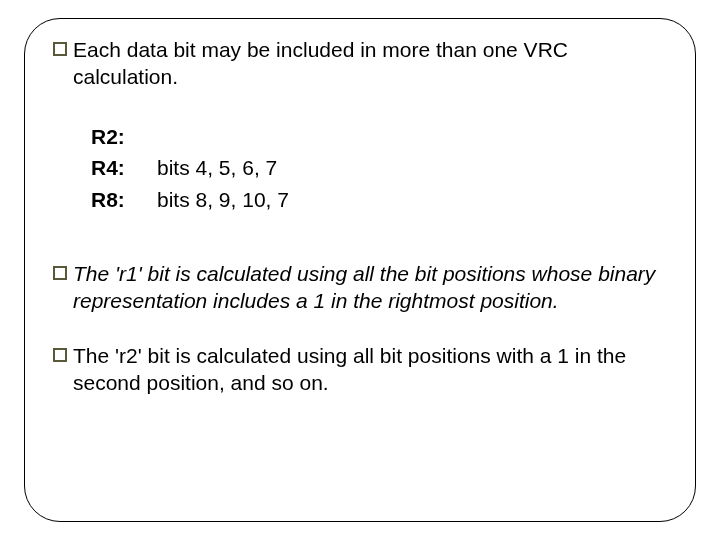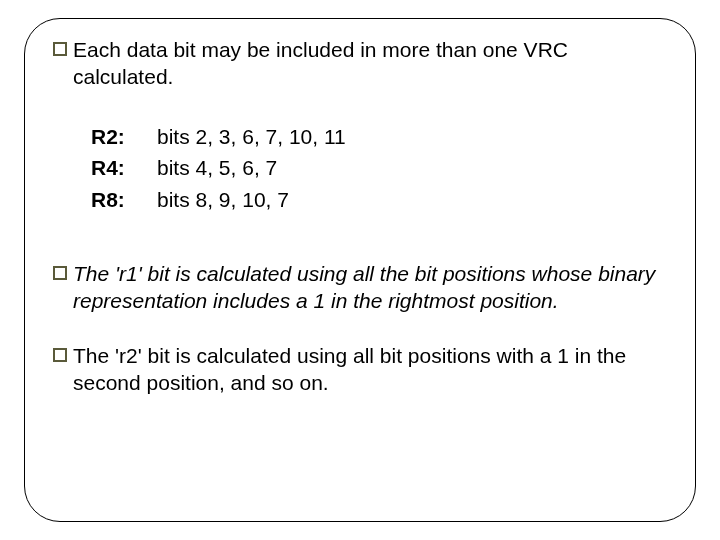--- a/index.html
+++ b/index.html
@@ -57,27 +57,26 @@
     margin-left: 6px;
   }
 </style>
 </head>
 <body>
 
 <div class="slide-frame">
 
   <div class="bullet-row block-top">
     <div class="bullet-square"></div>
-    <div class="bullet-text">Each data bit may be included in more than one VRC calculated.</div>
+    <div class="bullet-text">Each data bit may be included in more than one VRC calculation.</div>
   </div>
 
   <div class="rlist">
     <div class="rrow">
       <div class="rlabel">R2:</div>
-      <div class="rbits">bits 2, 3, 6, 7, 10, 11</div>
     </div>
     <div class="rrow">
       <div class="rlabel">R4:</div>
       <div class="rbits">bits 4, 5, 6, 7</div>
     </div>
     <div class="rrow">
       <div class="rlabel">R8:</div>
       <div class="rbits">bits 8, 9, 10, 7</div>
     </div>
   </div>

